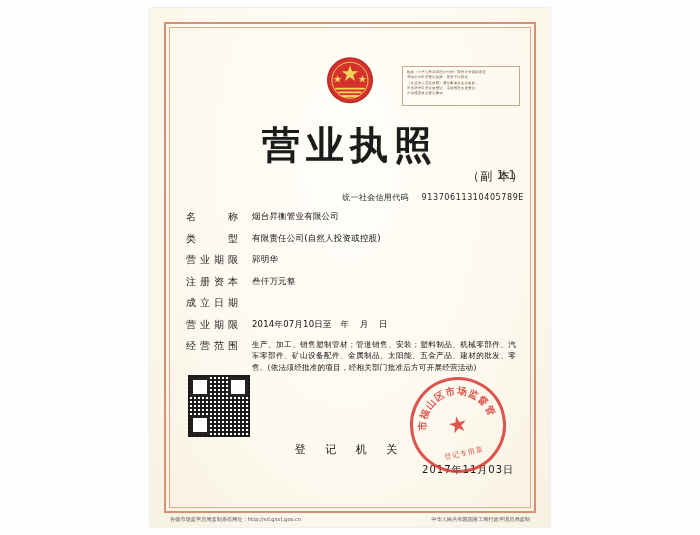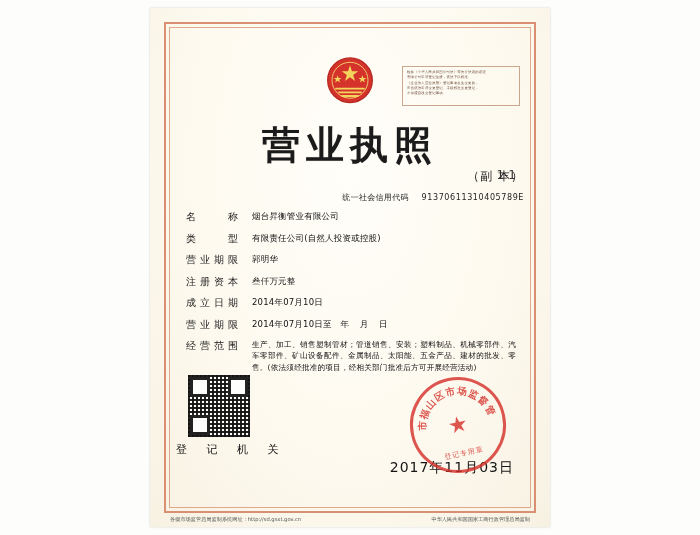--- a/index.html
+++ b/index.html
@@ -134,28 +134,28 @@
       radial-gradient(circle at 20% 20%, #fff 0 5px, transparent 6px),
       radial-gradient(circle at 80% 20%, #fff 0 5px, transparent 6px),
       radial-gradient(circle at 20% 80%, #fff 0 5px, transparent 6px);
   }
   .qr-corner{
     position:absolute;width:14px;height:14px;border:3px solid #111;background:#fff;
   }
   
   .registry{
     position:absolute;left:0;right:0;bottom:46px;
-    text-align:left;
+    text-align:center;
     font-size:11px;
     letter-spacing:8px;
     color:#151515;
   }
   .issue-date{
     position:absolute;right:10px;bottom:26px;
-    font-size:14px;color:#151515;
+    font-size:10px;color:#151515;
     letter-spacing:1px;
   }
   
   .seal{
     position:absolute;right:18px;bottom:30px;
     width:96px;height:96px;
     transform:rotate(-12deg);
     opacity:.82;
   }
   .seal-ring{
@@ -229,21 +229,20 @@
         <div class="row">
           <div class="lbl">营业期限</div>
           <div class="val">郭明华</div>
         </div>
         <div class="row">
           <div class="lbl">注册资本</div>
           <div class="val">叁仟万元整</div>
         </div>
         <div class="row">
           <div class="lbl">成立日期</div>
-          <div class="val">2014年07月10日</div>
         </div>
         <div class="row">
           <div class="lbl">营业期限</div>
           <div class="val">
             <span>2014年07月10日至</span>
             <span class="term-tail">年  月  日</span>
           </div>
         </div>
         <div class="row scope">
           <div class="lbl">经营范围</div>

